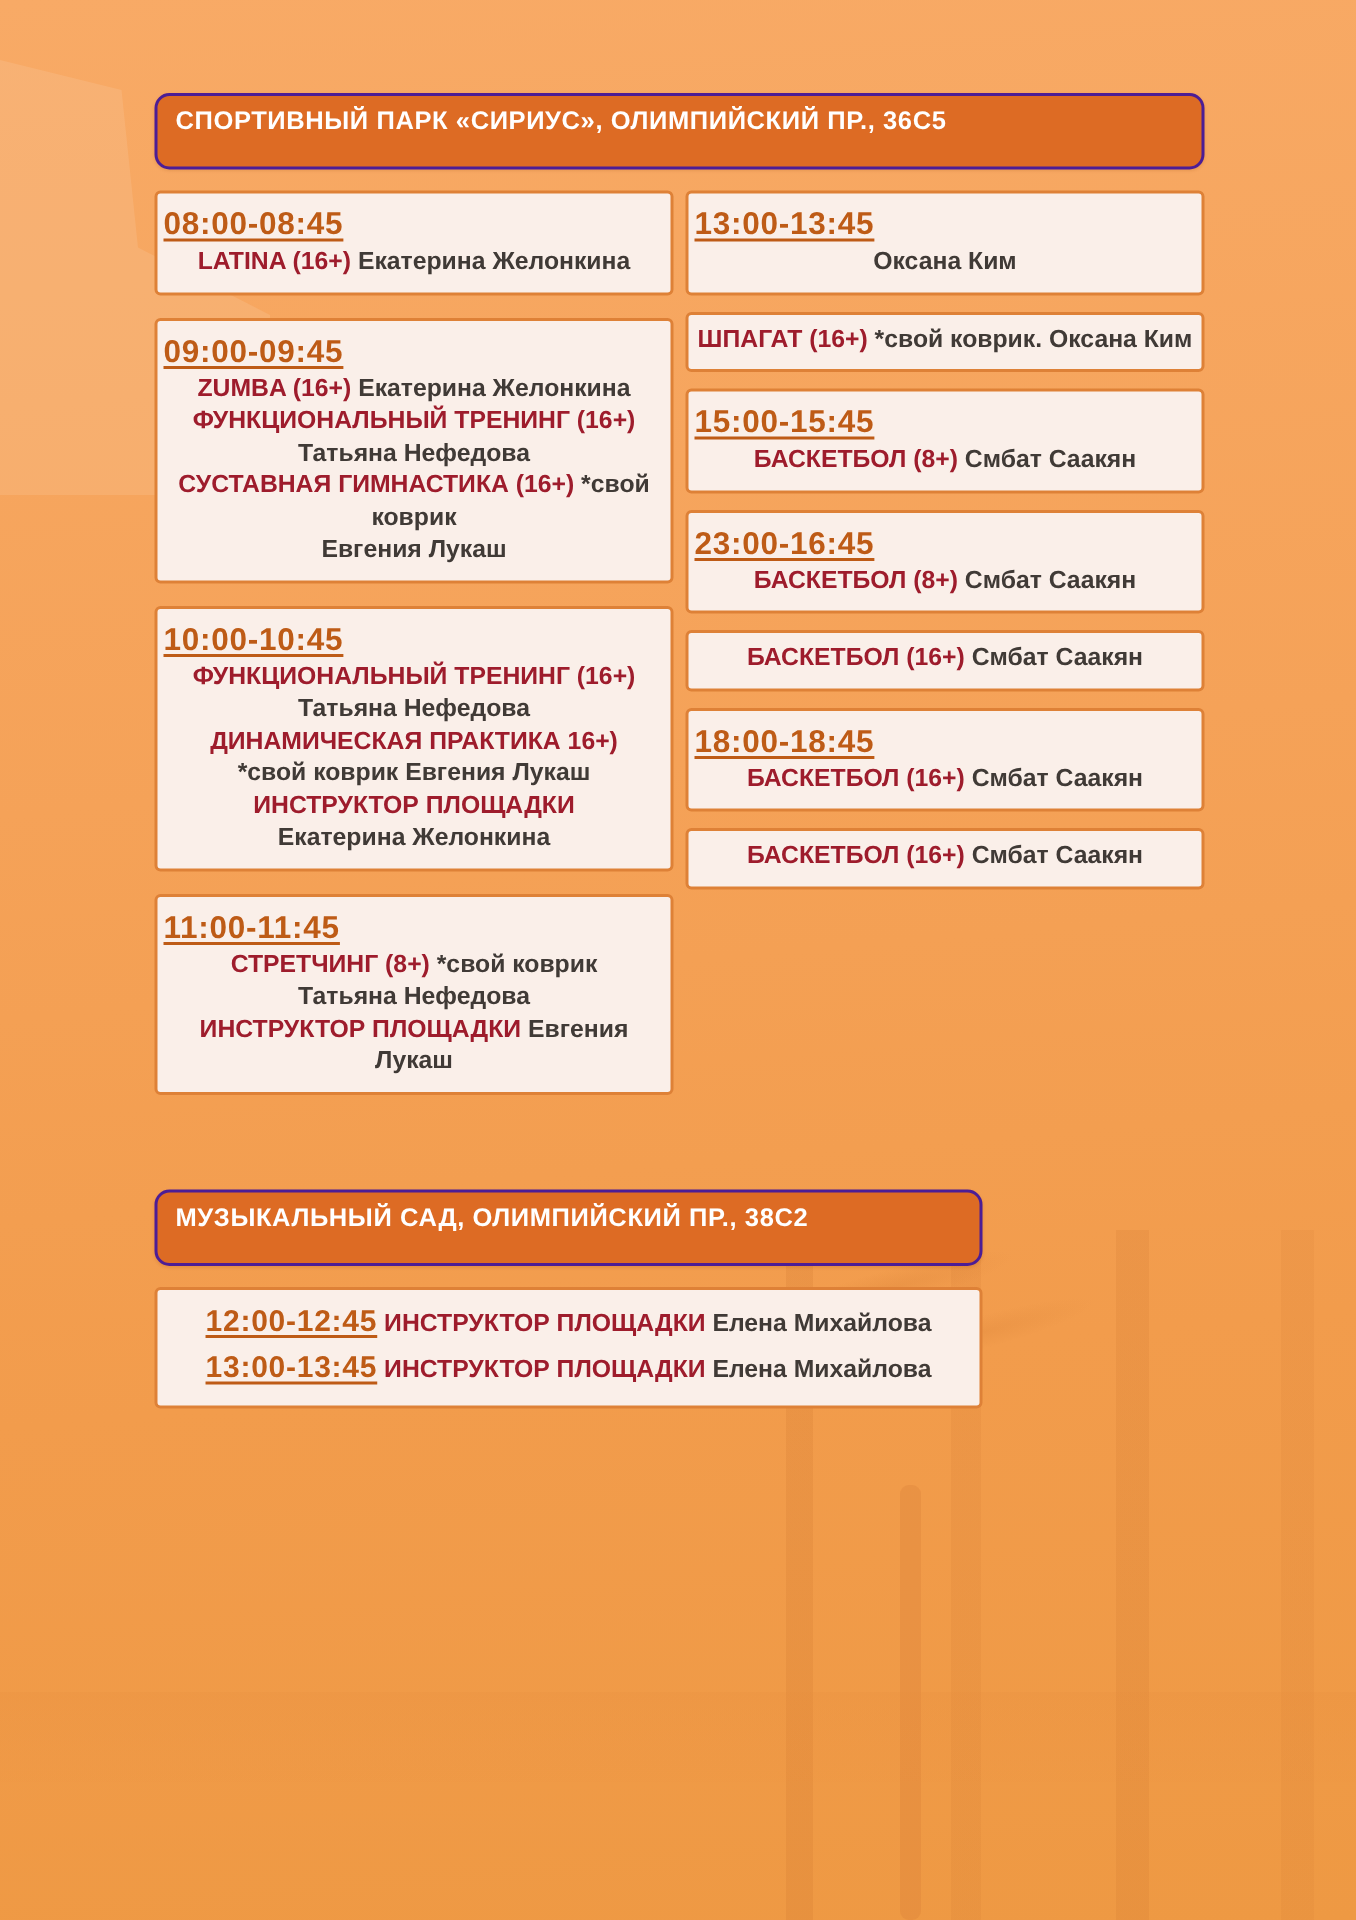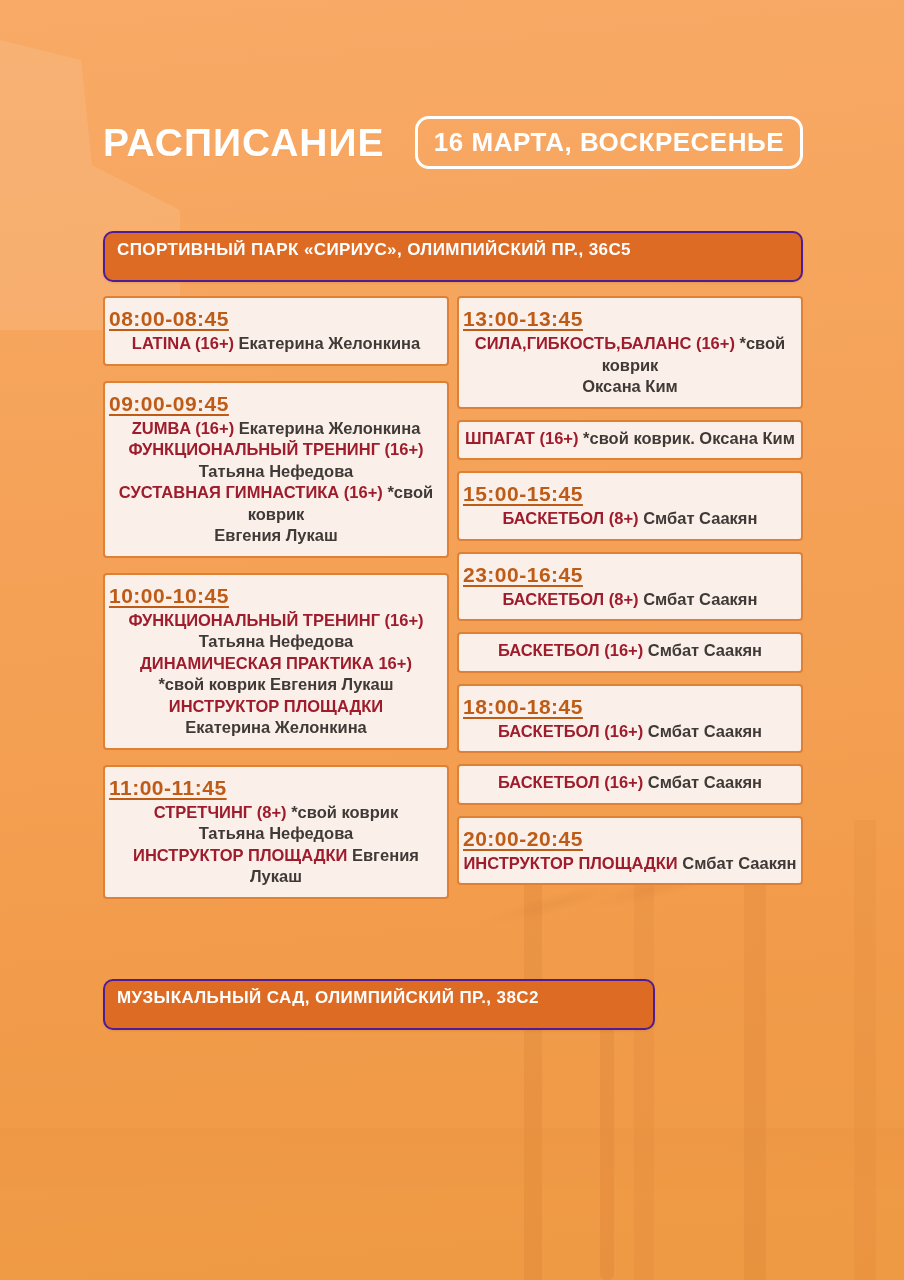--- a/index.html
+++ b/index.html
@@ -51,21 +51,21 @@
     color: #FFFFFF; font-size: 39px; font-weight: 800; letter-spacing: 1px;
     text-shadow: 0 1px 1px rgba(0,0,0,0.04);
   }
   .date-badge {
     border: 3px solid #FFFFFF; border-radius: 14px;
     color: #FFFFFF; font-size: 26px; font-weight: 800; letter-spacing: 0.5px;
     padding: 8px 16px; white-space: nowrap;
   }
 
   .section { margin-top: 62px; }
-  .section.narrow { width: 552px; margin-top: 80px; }
+  .section.narrow { width: 552px; margin-top: 63px; }
   .section-header {
     background: var(--header-bar, #DD6B24);
     border: 2px solid #4c1d95; border-radius: 10px;
     color: #FFFFFF; font-size: 17px; font-weight: 800; letter-spacing: 0.4px;
     padding: 7px 12px 20px;
     box-shadow: 0 1px 2px rgba(150,70,10,0.15);
   }
   .cols { margin-top: 14px; display: flex; gap: 8px; align-items: flex-start; }
   .col { flex: 1; display: flex; flex-direction: column; min-width: 0; }
   .col-0 { gap: 15px; }
@@ -97,24 +97,20 @@
 </head>
 <body style="--header-bar: #DD6B24; --card-bg: #FAEFE9; --card-border: #DE8137; --time-color: #BE5B16; --activity-color: #9E1C2C; --person-color: #403A36;">
 
 <div class="bg-decor bg-building"></div>
 <div class="bg-decor bg-palm"></div>
 <div class="bg-decor bg-pillars"></div>
 <div class="bg-decor bg-pole"></div>
 <div class="bg-decor bg-horizon"></div>
 
 <div class="content">
-  <div class="header-row">
-    <div class="page-title">РАСПИСАНИЕ</div>
-    <div class="date-badge">16 МАРТА, ВОСКРЕСЕНЬЕ</div>
-  </div>
   <div>
       <section class="section">
         <div class="section-header">СПОРТИВНЫЙ ПАРК «СИРИУС», ОЛИМПИЙСКИЙ ПР., 36С5</div>
         <div class="cols">
           <div class="col col-0">
             <div class="card">
               <div class="time">08:00-08:45</div>
               <div class="line"><span class="seg-activity">LATINA (16+)</span> <span class="seg-person">Екатерина Желонкина</span></div>
             </div>
             <div class="card">
@@ -137,21 +133,20 @@
             <div class="card">
               <div class="time">11:00-11:45</div>
               <div class="line"><span class="seg-activity">СТРЕТЧИНГ (8+)</span> <span class="seg-note">*свой коврик</span></div>
               <div class="line"><span class="seg-person">Татьяна Нефедова</span></div>
               <div class="line"><span class="seg-activity">ИНСТРУКТОР ПЛОЩАДКИ</span> <span class="seg-person">Евгения Лукаш</span></div>
             </div>
           </div>
           <div class="col col-1">
             <div class="card">
               <div class="time">13:00-13:45</div>
-              <div class="line"><span class="seg-activity">СИЛА,ГИБКОСТЬ,БАЛАНС (16+)</span> <span class="seg-note">*свой коврик</span></div>
               <div class="line"><span class="seg-person">Оксана Ким</span></div>
             </div>
             <div class="card">
               <div class="line"><span class="seg-activity">ШПАГАТ (16+)</span> <span class="seg-note">*свой коврик.</span> <span class="seg-person">Оксана Ким</span></div>
             </div>
             <div class="card">
               <div class="time">15:00-15:45</div>
               <div class="line"><span class="seg-activity">БАСКЕТБОЛ (8+)</span> <span class="seg-person">Смбат Саакян</span></div>
             </div>
             <div class="card">
@@ -161,24 +156,28 @@
             <div class="card">
               <div class="line"><span class="seg-activity">БАСКЕТБОЛ (16+)</span> <span class="seg-person">Смбат Саакян</span></div>
             </div>
             <div class="card">
               <div class="time">18:00-18:45</div>
               <div class="line"><span class="seg-activity">БАСКЕТБОЛ (16+)</span> <span class="seg-person">Смбат Саакян</span></div>
             </div>
             <div class="card">
               <div class="line"><span class="seg-activity">БАСКЕТБОЛ (16+)</span> <span class="seg-person">Смбат Саакян</span></div>
             </div>
-            <div class="card">
-              <div class="time">20:00-20:45</div>
-              <div class="line"><span class="seg-activity">ИНСТРУКТОР ПЛОЩАДКИ</span> <span class="seg-person">Смбат Саакян</span></div>
-            </div>
           </div>
         </div>
       </section>
       <section class="section narrow">
         <div class="section-header">МУЗЫКАЛЬНЫЙ САД, ОЛИМПИЙСКИЙ ПР., 38С2</div>
+        <div class="cols">
+          <div class="col col-0">
+            <div class="card">
+              <div class="line"><span class="seg-time">12:00-12:45</span> <span class="seg-activity">ИНСТРУКТОР ПЛОЩАДКИ</span> <span class="seg-person">Елена Михайлова</span></div>
+              <div class="line"><span class="seg-time">13:00-13:45</span> <span class="seg-activity">ИНСТРУКТОР ПЛОЩАДКИ</span> <span class="seg-person">Елена Михайлова</span></div>
+            </div>
+          </div>
+        </div>
       </section>
     </div>
 </div>
 
 </body></html>

